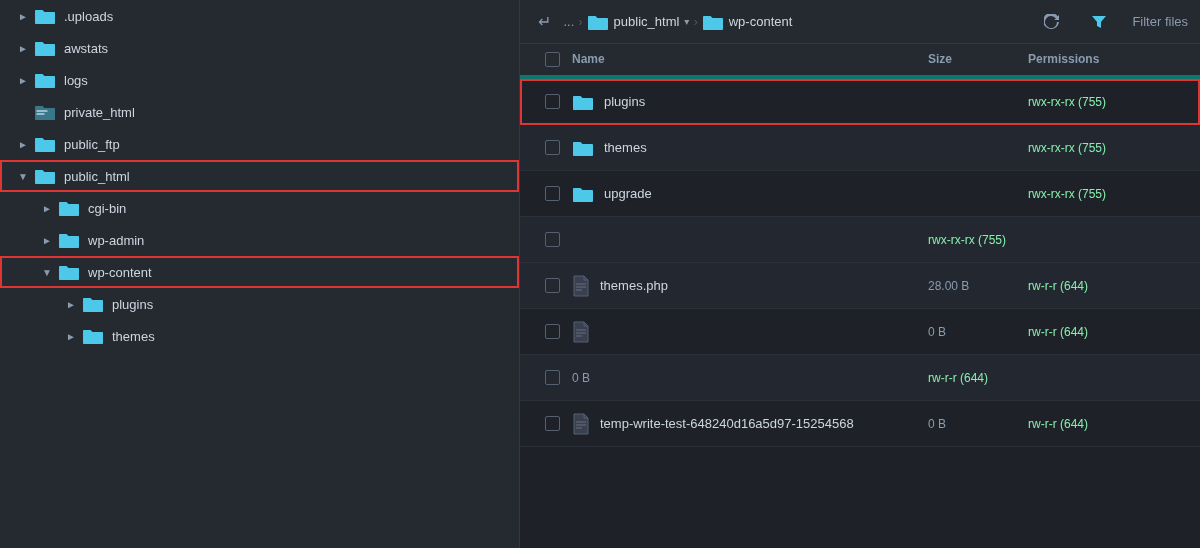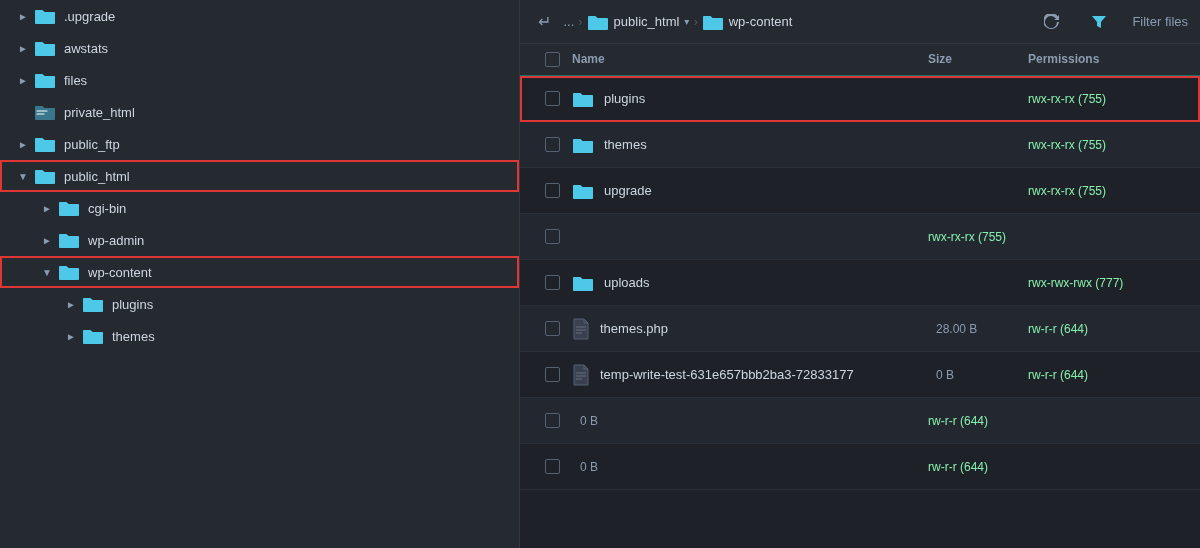--- a/index.html
+++ b/index.html
@@ -131,21 +131,21 @@
     .file-list {
       flex: 1;
       overflow-y: auto;
     }
 
     .file-header {
       display: grid;
       grid-template-columns: 40px 1fr 100px 160px;
       padding: 8px 12px;
       background: #252930;
-      border-bottom: 1px solid #0f766e;
+      border-bottom: 4px solid #0f766e;
       color: #8a9bb0;
       font-size: 12px;
       font-weight: 600;
     }
 
     .file-row {
       display: grid;
       grid-template-columns: 40px 1fr 100px 160px;
       padding: 0 12px;
       height: 46px;
@@ -177,21 +177,20 @@
       display: flex;
       align-items: center;
       gap: 10px;
       color: #cdd6e0;
       font-size: 13px;
     }
 
     .file-size {
       color: #8a9bb0;
       font-size: 12px;
-      margin-left: 8px;
     }
 
     .file-perms {
       color: #86efac;
       font-size: 12px;
     }
 
     
     .folder-sm {
       width: 22px;
@@ -215,39 +214,39 @@
 <body>
 
 <div class="left-panel">
 <div class="tree-item indent-1">
       <span class="arrow">►</span>
       <span class="folder-icon">
         <svg class="folder-svg" viewBox="0 0 22 18" fill="none" xmlns="http://www.w3.org/2000/svg">
         <path d="M1 4C1 3.44772 1.44772 3 2 3H8.5L10.5 5H20C20.5523 5 21 5.44772 21 6V16C21 16.5523 20.5523 17 20 17H2C1.44772 17 1 16.5523 1 16V4Z" fill="#4dc8e8"></path>
       </svg>
       </span>
-      <span class="item-label">.upgrade</span>
+      <span class="item-label">.uploads</span>
     </div>
     <div class="tree-item indent-1">
       <span class="arrow">►</span>
       <span class="folder-icon">
         <svg class="folder-svg" viewBox="0 0 22 18" fill="none" xmlns="http://www.w3.org/2000/svg">
         <path d="M1 4C1 3.44772 1.44772 3 2 3H8.5L10.5 5H20C20.5523 5 21 5.44772 21 6V16C21 16.5523 20.5523 17 20 17H2C1.44772 17 1 16.5523 1 16V4Z" fill="#4dc8e8"></path>
       </svg>
       </span>
       <span class="item-label">awstats</span>
     </div>
     <div class="tree-item indent-1">
       <span class="arrow">►</span>
       <span class="folder-icon">
         <svg class="folder-svg" viewBox="0 0 22 18" fill="none" xmlns="http://www.w3.org/2000/svg">
         <path d="M1 4C1 3.44772 1.44772 3 2 3H8.5L10.5 5H20C20.5523 5 21 5.44772 21 6V16C21 16.5523 20.5523 17 20 17H2C1.44772 17 1 16.5523 1 16V4Z" fill="#4dc8e8"></path>
       </svg>
       </span>
-      <span class="item-label">files</span>
+      <span class="item-label">logs</span>
     </div>
     <div class="tree-item indent-1">
       <span class="arrow"> </span>
       <span class="folder-icon">
         <svg class="folder-svg" viewBox="0 0 22 18" fill="none" xmlns="http://www.w3.org/2000/svg">
         <path d="M1 4C1 3.44772 1.44772 3 2 3H8.5L10.5 5H20C20.5523 5 21 5.44772 21 6V16C21 16.5523 20.5523 17 20 17H2C1.44772 17 1 16.5523 1 16V4Z" fill="#4dc8e8" opacity="0.5"></path>
         <path d="M3 8h10M3 11h7" stroke="#fff" stroke-width="1.2" stroke-linecap="round"></path>
       </svg>
       </span>
       <span class="item-label">private_html</span>
@@ -402,33 +401,20 @@
         <div class="file-size"></div>
         <div class="file-perms">rwx-rx-rx (755)</div>
       </div>
       <div class="file-row alt">
         <div class="file-checkbox">
           <div class="checkbox-box"></div>
         </div>
         <div class="file-size"></div>
         <div class="file-perms">rwx-rx-rx (755)</div>
       </div>
-      <div class="file-row">
-        <div class="file-checkbox">
-          <div class="checkbox-box"></div>
-        </div>
-        <div class="file-name-cell">
-          <svg class="folder-sm" viewBox="0 0 22 18" fill="none" xmlns="http://www.w3.org/2000/svg">
-        <path d="M1 4C1 3.44772 1.44772 3 2 3H8.5L10.5 5H20C20.5523 5 21 5.44772 21 6V16C21 16.5523 20.5523 17 20 17H2C1.44772 17 1 16.5523 1 16V4Z" fill="#4dc8e8"></path>
-      </svg>
-          <span>uploads</span>
-        </div>
-        <div class="file-size"></div>
-        <div class="file-perms">rwx-rwx-rwx (777)</div>
-      </div>
       <div class="file-row alt">
         <div class="file-checkbox">
           <div class="checkbox-box"></div>
         </div>
         <div class="file-name-cell">
           <svg class="file-icon-sm" viewBox="0 0 18 22" fill="none" xmlns="http://www.w3.org/2000/svg">
         <path d="M2 1h10l4 4v16H2V1z" fill="#3a4050" stroke="#556070" stroke-width="1"></path>
         <path d="M12 1v4h4" fill="none" stroke="#556070" stroke-width="1"></path>
         <line x1="4" y1="9" x2="14" y2="9" stroke="#667080" stroke-width="1"></line>
         <line x1="4" y1="12" x2="14" y2="12" stroke="#667080" stroke-width="1"></line>
@@ -444,33 +430,42 @@
           <div class="checkbox-box"></div>
         </div>
         <div class="file-name-cell">
           <svg class="file-icon-sm" viewBox="0 0 18 22" fill="none" xmlns="http://www.w3.org/2000/svg">
         <path d="M2 1h10l4 4v16H2V1z" fill="#3a4050" stroke="#556070" stroke-width="1"></path>
         <path d="M12 1v4h4" fill="none" stroke="#556070" stroke-width="1"></path>
         <line x1="4" y1="9" x2="14" y2="9" stroke="#667080" stroke-width="1"></line>
         <line x1="4" y1="12" x2="14" y2="12" stroke="#667080" stroke-width="1"></line>
         <line x1="4" y1="15" x2="10" y2="15" stroke="#667080" stroke-width="1"></line>
       </svg>
-          <span>temp-write-test-631e657bbb2ba3-72833177</span>
         </div>
         <div class="file-size">0 B</div>
         <div class="file-perms">rw-r-r (644)</div>
       </div>
       <div class="file-row alt">
         <div class="file-checkbox">
           <div class="checkbox-box"></div>
         </div>
         <div class="file-size">0 B</div>
         <div class="file-perms">rw-r-r (644)</div>
       </div>
       <div class="file-row">
         <div class="file-checkbox">
           <div class="checkbox-box"></div>
         </div>
+        <div class="file-name-cell">
+          <svg class="file-icon-sm" viewBox="0 0 18 22" fill="none" xmlns="http://www.w3.org/2000/svg">
+        <path d="M2 1h10l4 4v16H2V1z" fill="#3a4050" stroke="#556070" stroke-width="1"></path>
+        <path d="M12 1v4h4" fill="none" stroke="#556070" stroke-width="1"></path>
+        <line x1="4" y1="9" x2="14" y2="9" stroke="#667080" stroke-width="1"></line>
+        <line x1="4" y1="12" x2="14" y2="12" stroke="#667080" stroke-width="1"></line>
+        <line x1="4" y1="15" x2="10" y2="15" stroke="#667080" stroke-width="1"></line>
+      </svg>
+          <span>temp-write-test-648240d16a5d97-15254568</span>
+        </div>
         <div class="file-size">0 B</div>
         <div class="file-perms">rw-r-r (644)</div>
       </div>
     </div>
 </div>
 
 </body></html>

